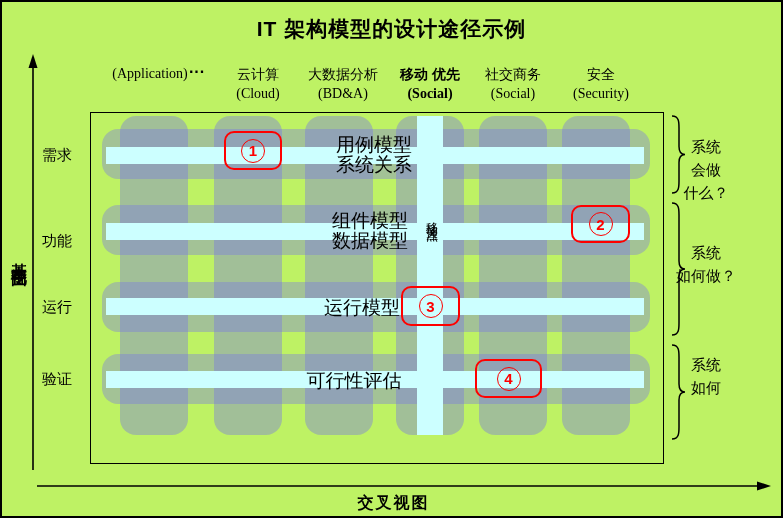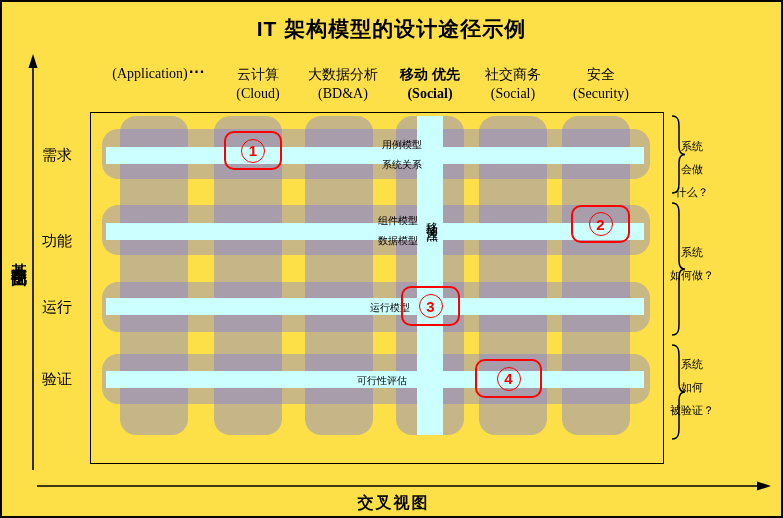--- a/index.html
+++ b/index.html
@@ -1,40 +1,40 @@
 <!DOCTYPE html>
 <html><head>
 <meta charset="utf-8">
 <style>
   * { margin:0; padding:0; box-sizing:border-box; }
   body { background:#fff; font-family:"Liberation Sans", sans-serif; }
-  .canvas{position:relative;width:783px;height:518px;background:#fde047;border:2px solid #000;overflow:hidden;font-family:"Liberation Sans",sans-serif;}
+  .canvas{position:relative;width:783px;height:518px;background:#bef264;border:2px solid #000;overflow:hidden;font-family:"Liberation Sans",sans-serif;}
   .title{position:absolute;top:13px;left:0;width:100%;text-align:center;font-size:21px;font-weight:bold;letter-spacing:1px;color:#000;}
   .axes{position:absolute;left:0;top:0;}
   .axes line{stroke:#000;stroke-width:1.6;}
   .axes polygon{fill:#000;}
   .ylab{position:absolute;left:6px;top:248px;writing-mode:vertical-rl;font-weight:bold;font-size:16px;letter-spacing:3px;color:#000;}
   .xlab{position:absolute;left:0;top:491px;width:783px;text-align:center;font-weight:bold;font-size:16px;letter-spacing:2px;color:#000;}
   .chead{position:absolute;top:62px;width:110px;text-align:center;font-size:14px;line-height:20px;color:#000;}
   .chead .en{font-size:14px;font-family:Liberation Serif, serif;}
   .chead.bold{font-weight:bold;}
   .ellipsis{position:absolute;left:187px;top:61px;font-size:16px;font-weight:bold;color:#000;}
   .mainbox{position:absolute;left:88px;top:110px;width:574px;height:352px;border:1.5px solid #000;}
   .vcol{position:absolute;top:114px;width:68px;height:319px;background:rgba(122,122,225,0.42);border-radius:16px;z-index:1;}
   .hband{position:absolute;left:100px;width:548px;height:50px;background:rgba(122,122,225,0.40);border-radius:16px;z-index:2;}
   .vbar{position:absolute;left:415px;top:114px;width:26px;height:319px;background:#ccffff;z-index:3;}
   .hbar{position:absolute;left:104px;width:538px;height:17px;background:#ccffff;z-index:3;}
   .vbar-label{position:absolute;left:421px;top:210px;writing-mode:vertical-rl;font-size:12px;letter-spacing:2px;color:#000;z-index:5;}
-  .rowtext{position:absolute;width:120px;text-align:center;font-size:10px;line-height:20px;color:#000;z-index:5;margin-left:28px;}
+  .rowtext{position:absolute;width:120px;text-align:center;font-size:19px;line-height:20px;color:#000;z-index:5;}
   .rowlab{position:absolute;left:40px;width:44px;font-size:15px;color:#000;z-index:4;}
   .badge-box{position:absolute;border:2px solid #ff0000;border-radius:10px;display:flex;align-items:center;justify-content:center;z-index:6;background:transparent;}
   .badge-circle{width:24px;height:24px;border:1.6px solid #ff0000;border-radius:50%;color:#ff0000;font-weight:bold;font-size:15px;display:flex;align-items:center;justify-content:center;line-height:1;}
   .brace{position:absolute;left:668px;}
   .brace path{stroke:#000;stroke-width:1.5;fill:none;}
-  .brace-label{position:absolute;left:650px;width:80px;text-align:center;font-size:11px;line-height:23px;color:#000;z-index:4;}
+  .brace-label{position:absolute;left:664px;width:80px;text-align:center;font-size:15px;line-height:23px;color:#000;z-index:4;}
 </style>
 </head>
 <body>
 
 <div class="canvas">
 
   <div class="title">IT 架构模型的设计途径示例</div>
 
   <svg class="axes" width="783" height="518">
     <line x1="31" y1="468" x2="31" y2="62"></line>
@@ -141,16 +141,15 @@
     <div>会做</div>
     <div>什么？</div>
   </div>
   <div class="brace-label" style="top:239px">
     <div>系统</div>
     <div>如何做？</div>
   </div>
   <div class="brace-label" style="top:351px">
     <div>系统</div>
     <div>如何</div>
-    <div>被验证？</div>
   </div>
 
 </div>
 
 </body></html>

